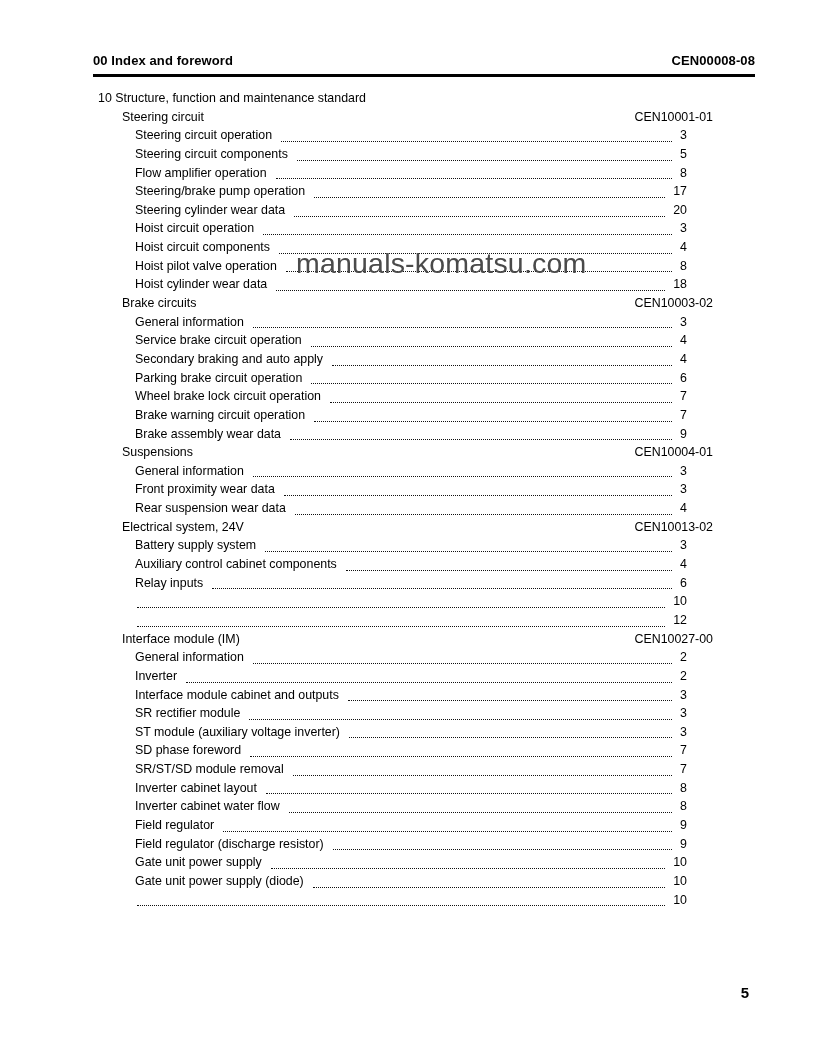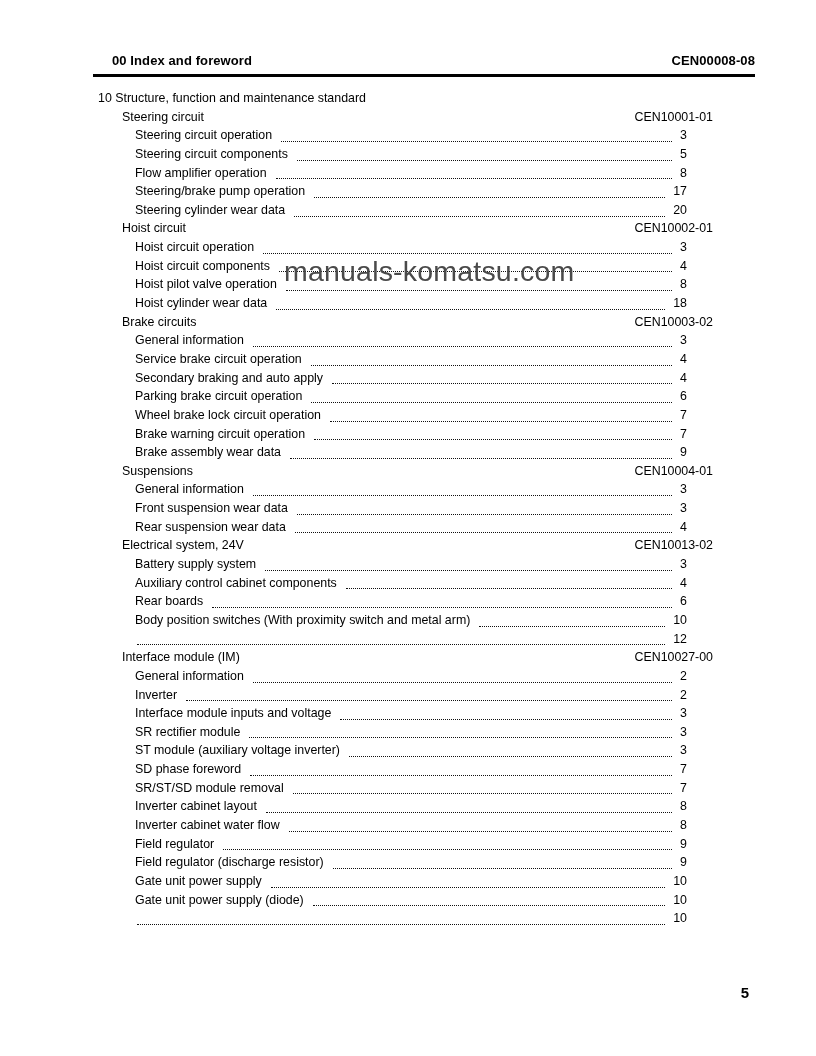--- a/index.html
+++ b/index.html
@@ -10,21 +10,21 @@
     color:#000;
     position:relative;
     overflow:hidden;
   }
   .page{position:absolute;inset:0;}
 
   
   .hdr{
     position:absolute;left:93px;right:61px;top:53px;
     display:flex;justify-content:space-between;align-items:baseline;
-    font-size:13px;font-weight:bold;letter-spacing:0.1px;margin-left:19px;
+    font-size:13px;font-weight:bold;letter-spacing:0.1px;
   }
   .rule{
     position:absolute;left:93px;right:61px;top:74px;height:3px;background:#000;
   }
 
   
   .content{
     position:absolute;left:93px;right:61px;top:89px;
     font-size:12.4px;line-height:18.65px;
   }
@@ -38,23 +38,23 @@
   .leader{
     flex:1 1 auto;
     border-bottom:1.6px dotted #111;
     margin:0 1px 3px 2px;
     min-width:8px;
   }
   .item-page{flex:0 0 auto;}
 
   
   .watermark{
-    position:absolute;left:284px;top:247px;
+    position:absolute;left:296px;top:247px;
     font-size:28.5px;color:#4a4a4a;letter-spacing:0.2px;
-    z-index:5;white-space:nowrap;margin-top:8px;
+    z-index:5;white-space:nowrap;
   }
 
   
   .page-num{
     position:absolute;top:984px;right:67px;
     font-size:15px;font-weight:bold;
   }
 </style>
 </head>
 <body>
@@ -92,24 +92,20 @@
         <div class="row item-row">
           <span class="item-label">Steering/brake pump operation</span>
           <span class="leader"></span>
           <span class="item-page">17</span>
         </div>
         <div class="row item-row">
           <span class="item-label">Steering cylinder wear data</span>
           <span class="leader"></span>
           <span class="item-page">20</span>
         </div>
-        <div class="row section-row">
-          <span>Hoist circuit</span>
-          <span>CEN10002-01</span>
-        </div>
         <div class="row item-row">
           <span class="item-label">Hoist circuit operation</span>
           <span class="leader"></span>
           <span class="item-page">3</span>
         </div>
         <div class="row item-row">
           <span class="item-label">Hoist circuit components</span>
           <span class="leader"></span>
           <span class="item-page">4</span>
         </div>
@@ -165,21 +161,21 @@
         <div class="row section-row">
           <span>Suspensions</span>
           <span>CEN10004-01</span>
         </div>
         <div class="row item-row">
           <span class="item-label">General information</span>
           <span class="leader"></span>
           <span class="item-page">3</span>
         </div>
         <div class="row item-row">
-          <span class="item-label">Front suspension wear data</span>
+          <span class="item-label">Front proximity wear data</span>
           <span class="leader"></span>
           <span class="item-page">3</span>
         </div>
         <div class="row item-row">
           <span class="item-label">Rear suspension wear data</span>
           <span class="leader"></span>
           <span class="item-page">4</span>
         </div>
         <div class="row section-row">
           <span>Electrical system, 24V</span>
@@ -189,26 +185,25 @@
           <span class="item-label">Battery supply system</span>
           <span class="leader"></span>
           <span class="item-page">3</span>
         </div>
         <div class="row item-row">
           <span class="item-label">Auxiliary control cabinet components</span>
           <span class="leader"></span>
           <span class="item-page">4</span>
         </div>
         <div class="row item-row">
-          <span class="item-label">Rear boards</span>
+          <span class="item-label">Relay inputs</span>
           <span class="leader"></span>
           <span class="item-page">6</span>
         </div>
         <div class="row item-row">
-          <span class="item-label">Body position switches (With proximity switch and metal arm)</span>
           <span class="leader"></span>
           <span class="item-page">10</span>
         </div>
         <div class="row item-row">
           <span class="leader"></span>
           <span class="item-page">12</span>
         </div>
         <div class="row section-row">
           <span>Interface module (IM)</span>
           <span>CEN10027-00</span>
@@ -217,21 +212,21 @@
           <span class="item-label">General information</span>
           <span class="leader"></span>
           <span class="item-page">2</span>
         </div>
         <div class="row item-row">
           <span class="item-label">Inverter</span>
           <span class="leader"></span>
           <span class="item-page">2</span>
         </div>
         <div class="row item-row">
-          <span class="item-label">Interface module inputs and voltage</span>
+          <span class="item-label">Interface module cabinet and outputs</span>
           <span class="leader"></span>
           <span class="item-page">3</span>
         </div>
         <div class="row item-row">
           <span class="item-label">SR rectifier module</span>
           <span class="leader"></span>
           <span class="item-page">3</span>
         </div>
         <div class="row item-row">
           <span class="item-label">ST module (auxiliary voltage inverter)</span>

